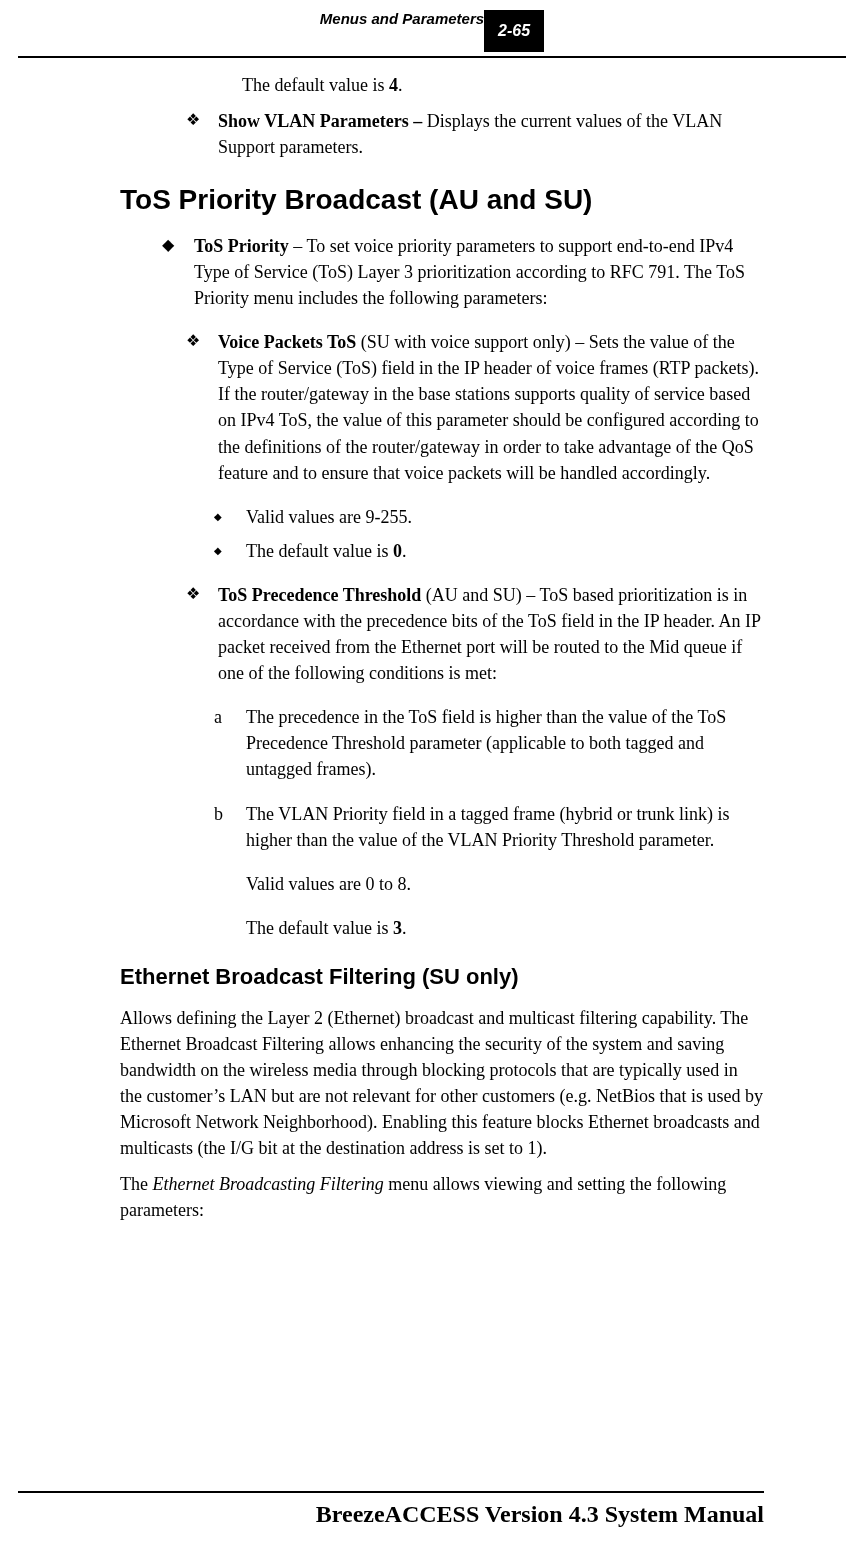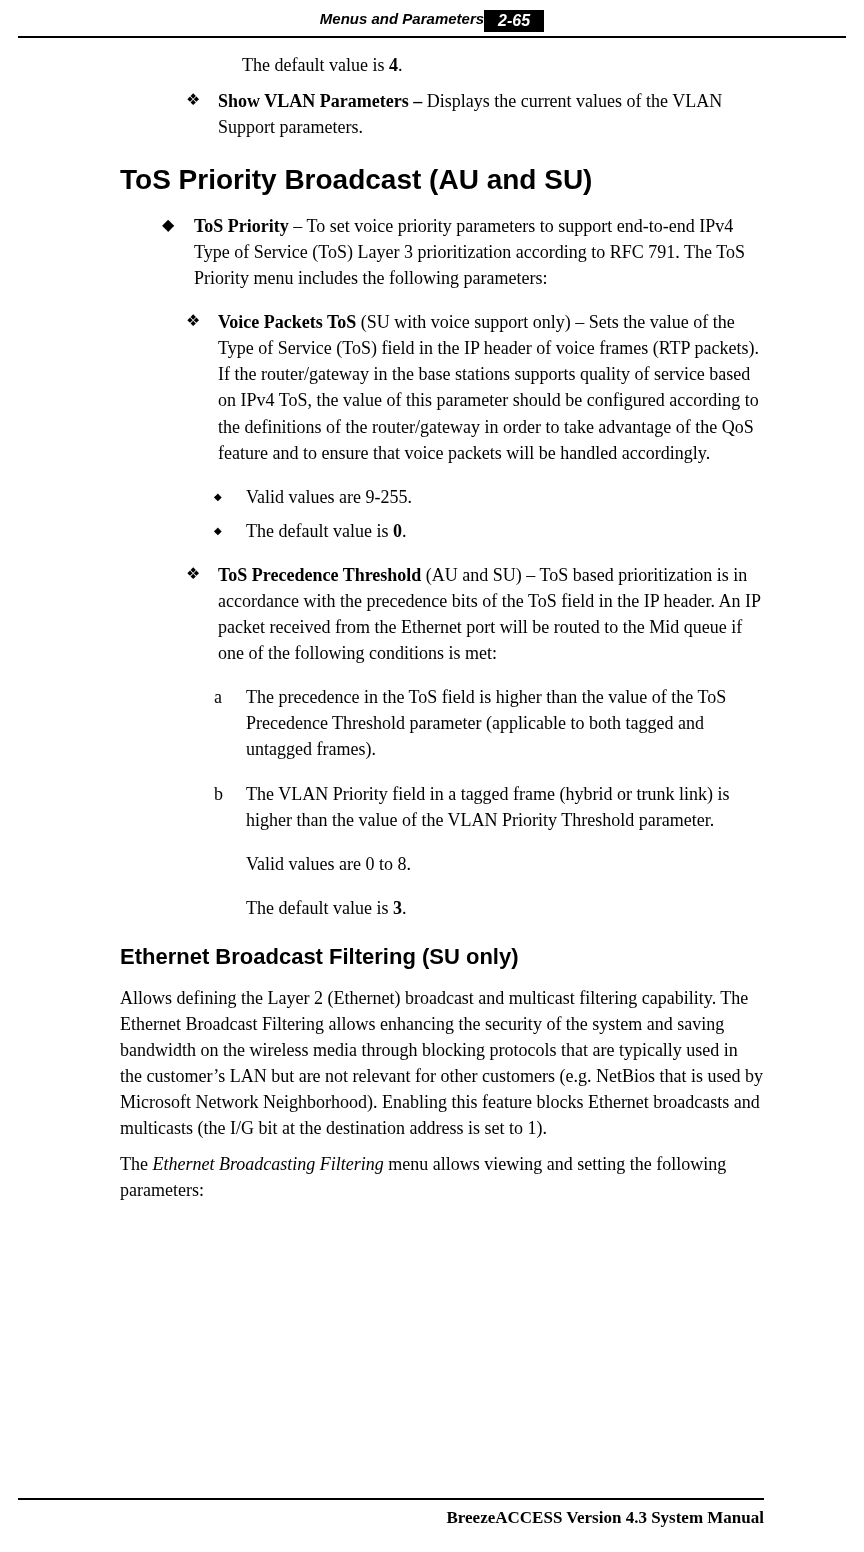--- a/index.html
+++ b/index.html
@@ -24,21 +24,21 @@
     font-weight: bold;
     font-size: 15px;
   }
   .page-num-box {
     background: #000;
     color: #fff;
     font-style: italic;
     font-weight: bold;
     font-family: Arial, Helvetica, sans-serif;
     font-size: 16px;
-    padding: 2px 14px;
+    padding: 12px 14px;
   }
   .header-rule {
     border: none;
     border-top: 2px solid #000;
     margin: 4px 18px 0 18px;
   }
   .content {
     padding: 14px 100px 0 120px;
     font-size: 18px;
     line-height: 1.45;
@@ -79,21 +79,21 @@
   }
   .footer-rule {
     border: none;
     border-top: 2px solid #000;
     margin: 0 0 8px 0;
   }
   .footer-text {
     text-align: right;
     font-family: "Times New Roman", serif;
     font-weight: bold;
-    font-size: 17px;
+    font-size: 24px;
   }
   b { font-weight: bold; }
   i { font-style: italic; }
   .sp { margin-bottom: 8px; }
   .alpha-note {
     margin-left: 126px;
     margin-bottom: 16px;
   }
 </style>
 </head>

